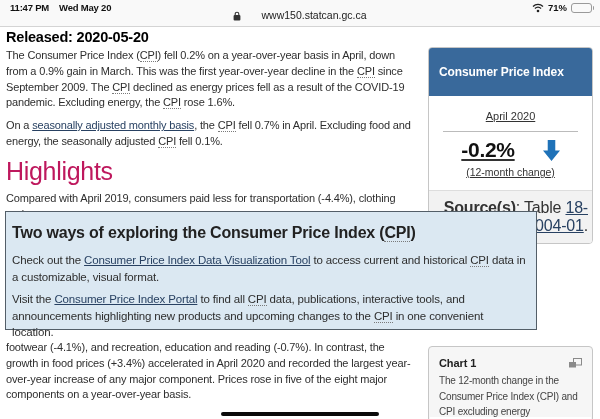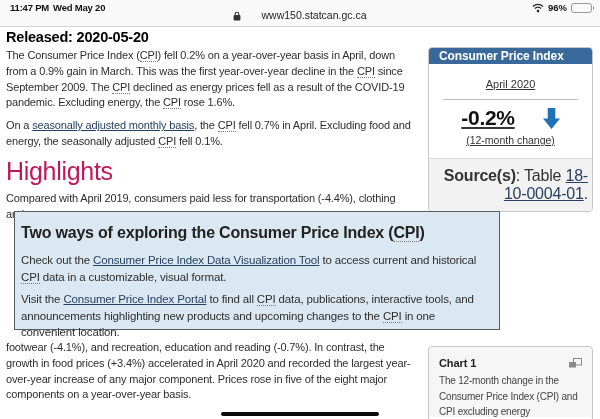--- a/index.html
+++ b/index.html
@@ -5,50 +5,50 @@
   * { margin:0; padding:0; box-sizing:border-box; }
   html,body { background:#fff; }
   .screen {
     position:relative; width:600px; height:419px; overflow:hidden;
     background:#fff; font-family:"Liberation Sans","DejaVu Sans",sans-serif;
     color:var(--text_color,#333);
   }
   
   .status-bar { position:absolute; top:0; left:0; right:0; height:27px;
     background:#f9f9f9; border-bottom:1px solid #d4d4d4; z-index:5; }
-  .sb-left { position:absolute; left:10px; top:2px; display:flex; gap:4px;
+  .sb-left { position:absolute; left:10px; top:2px; display:flex; gap:10px;
     font-size:9.5px; font-weight:700; color:#111; letter-spacing:-0.2px; }
   .sb-center { position:absolute; left:0; right:0; top:9px; display:flex;
     justify-content:center; align-items:flex-end; gap:20px; font-size:10.5px; color:#222; }
   .sb-right { position:absolute; right:8px; top:2px; display:flex; align-items:center;
     gap:4px; font-size:9.5px; font-weight:700; color:#111; }
   .bat { width:21px; height:10px; border:1px solid #9a9a9a; border-radius:3px;
     padding:1px; position:relative; }
   .bat-fill { height:100%; background:#222; border-radius:1.5px; }
   .bat-cap { width:1.5px; height:4px; background:#9a9a9a; border-radius:0 1px 1px 0;
     position:absolute; right:-3px; top:2px; }
   
   .main-col { position:absolute; left:6px; top:29px; width:406px; }
   .released { font-size:14.5px; font-weight:700; color:#000; margin-bottom:3px; letter-spacing:-0.2px; }
   .para { font-size:11px; line-height:15.8px; letter-spacing:-0.15px; color:#2e2e2e; margin-bottom:7px; }
   .h1 { font-size:25px; line-height:27px; font-weight:400; color:#be185d;
     margin:8px 0 6px 0; letter-spacing:-0.3px; }
   .link { color:var(--link_color,#284162); text-decoration:underline; cursor:pointer; }
   .abbr { border-bottom:1px dotted #7a7a7a; }
   
-  .callout { position:absolute; left:5px; top:211px; width:486px; height:119px;
+  .callout { position:absolute; left:5px; top:211px; width:532px; height:119px;
     background:var(--callout_bg,#dbe8f2); border:1px solid var(--callout_border,#555d66);
-    padding:12px 10px 8px 6px;margin-left:9px; }
+    padding:12px 10px 8px 6px; }
   .callout-title { font-size:16px; font-weight:700; color:#222; margin-bottom:10px; letter-spacing:-0.2px; }
   .callout-para { font-size:11.5px; line-height:16.5px; letter-spacing:-0.15px; color:#2e2e2e; margin-bottom:6px; }
   
   .cpi-widget { position:absolute; left:428px; top:47px; width:165px;
     border:1px solid #c6c6c6; border-radius:4px; background:#fff; overflow:hidden; }
   .cpi-header { background:var(--header_blue,#39699b); color:#fff; font-size:12px;
-    font-weight:700; padding:1px 10px; letter-spacing:-0.1px; }
+    font-weight:700; padding:17px 10px; letter-spacing:-0.1px; }
   .cpi-body { text-align:center; padding:8px 8px 6px 8px;text-decoration:underline; }
   .cpi-period { font-size:11px; color:#333; margin-top:6px; }
   .cpi-divider { border:none; border-top:1px solid #bbb; margin:9px 6px 6px 6px; }
   .cpi-value-row { display:flex; justify-content:center; align-items:center; gap:28px; margin:2px 0 4px 0; }
   .cpi-value { font-size:21px; font-weight:700; color:#111; letter-spacing:-0.3px; }
   .cpi-caption { font-size:10.5px; color:#333; margin-bottom:6px; }
   .cpi-footer { background:#f2f2f2; border-top:1px solid #ddd; font-size:16px;
     color:#333; text-align:right; padding:8px 4px; letter-spacing:-0.2px; }
   .cpi-footer b { font-weight:700; }
   
@@ -80,21 +80,21 @@
         <rect x="0.6" y="4" width="6.8" height="5.4" rx="1" fill="#333"></rect>
       </svg>
       <span>www150.statcan.gc.ca</span>
     </div>
     <div class="sb-right">
       <svg width="12" height="10" viewBox="0 0 12 10">
         <path d="M1 3.4a7.4 7.4 0 0110 0" fill="none" stroke="#222" stroke-width="1.3"></path>
         <path d="M2.9 5.6a4.6 4.6 0 016.2 0" fill="none" stroke="#222" stroke-width="1.3"></path>
         <circle cx="6" cy="8" r="1.3" fill="#222"></circle>
       </svg>
-      <span>96%</span>
+      <span>71%</span>
       <span class="bat">
         <span class="bat-fill" style="width: 71%;"></span>
         <span class="bat-cap"></span>
       </span>
     </div>
   </header>
 
   <main class="main-col">
     <h2 class="released">Released: 2020-05-20</h2>
     <p class="para"><span>The Consumer Price Index (</span><span class="abbr">CPI</span><span>) fell 0.2% on a year-over-year basis in April, down from a 0.9% gain in March. This was the first year-over-year decline in the </span><span class="abbr">CPI</span><span> since September 2009. The </span><span class="abbr">CPI</span><span> declined as energy prices fell as a result of the COVID-19 pandemic. Excluding energy, the </span><span class="abbr">CPI</span><span> rose 1.6%.</span></p>

